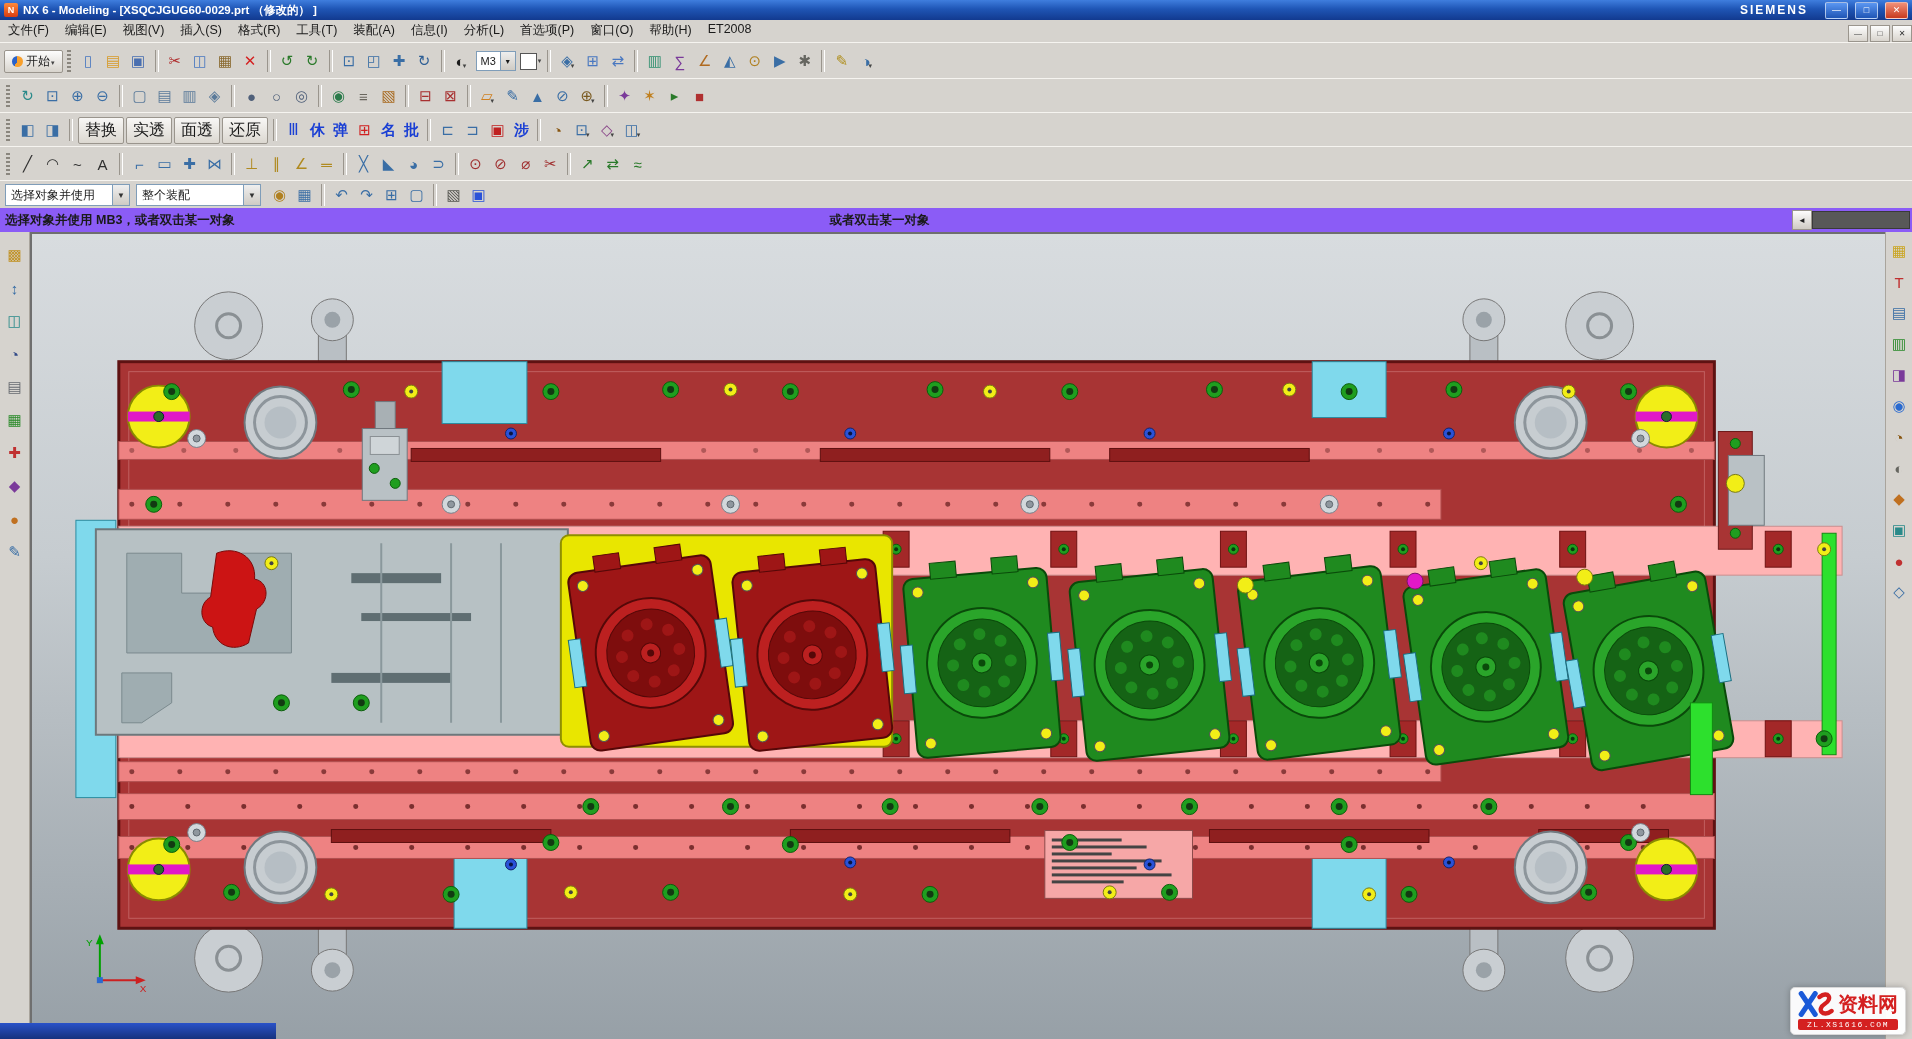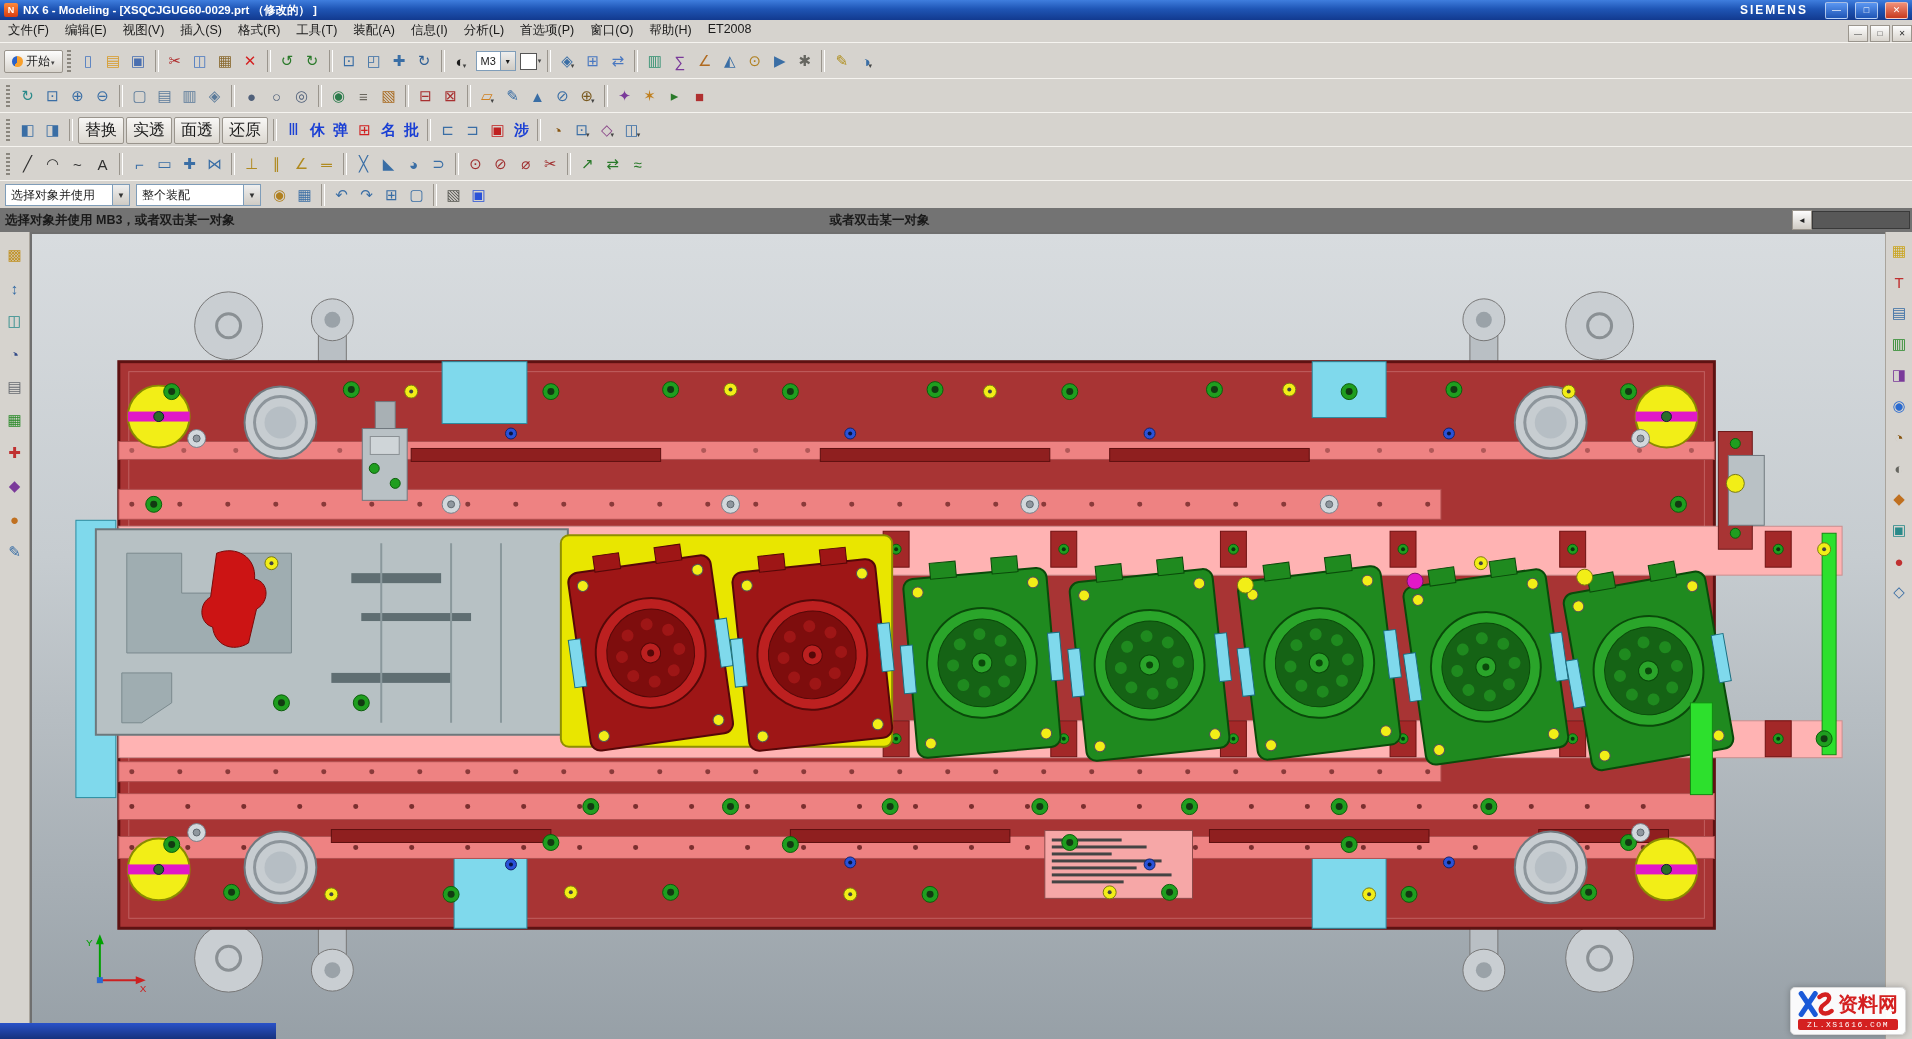--- a/index.html
+++ b/index.html
@@ -48,21 +48,21 @@
   .swatch{display:flex;align-items:center;margin:0 2px}
   .swatch .sw-box{width:15px;height:15px;background:#fff;border:1px solid #555}
   .swatch .sw-car{font-size:7px;color:#444;margin-left:1px}
   
   .selbar{position:absolute;top:180px;left:0;right:0;height:28px;background:#d6d3ce;display:flex;
     align-items:center;gap:6px;padding-left:5px;border-top:1px solid #f6f4f0;border-bottom:1px solid #b4afa7}
   .dd{display:flex;height:20px;border:1px solid #7f9db9;background:#fff;font-size:12px;align-items:center}
   .dd-val{padding:0 5px;min-width:96px;white-space:nowrap}
   .dd-btn{width:16px;height:100%;background:linear-gradient(#efefef,#cfcbc4);border-left:1px solid #7f9db9;
     font-size:8px;display:flex;align-items:center;justify-content:center;color:#333}
-  .promptbar{position:absolute;top:208px;left:0;right:0;height:24px;background:#737373;display:flex;
+  .promptbar{position:absolute;top:208px;left:0;right:0;height:24px;background:#8b5cf6;display:flex;
     align-items:center;font-size:12.5px;font-weight:bold;border-bottom:1px solid #9a958d}
   .prompt-left{margin-left:5px;white-space:nowrap}
   .prompt-center{position:absolute;left:46%;transform:translateX(-50%);white-space:nowrap}
   .prompt-scroll{margin-left:auto;display:flex;align-items:center;width:120px;height:20px}
   .ps-btn{width:18px;height:18px;border:1px solid #9a958d;background:linear-gradient(#fdfdfd,#cfcbc4);
     font-size:8px;display:flex;align-items:center;justify-content:center;color:#222}
   .ps-track{flex:1;height:16px;background:#585858;border:1px solid #3a3a3a;margin-right:2px}
   
   .main{position:absolute;top:232px;left:0;right:0;bottom:0;display:flex}
   .leftbar{width:29px;background:#d6d3ce;border-right:1px solid #a9a49c;display:flex;flex-direction:column;

